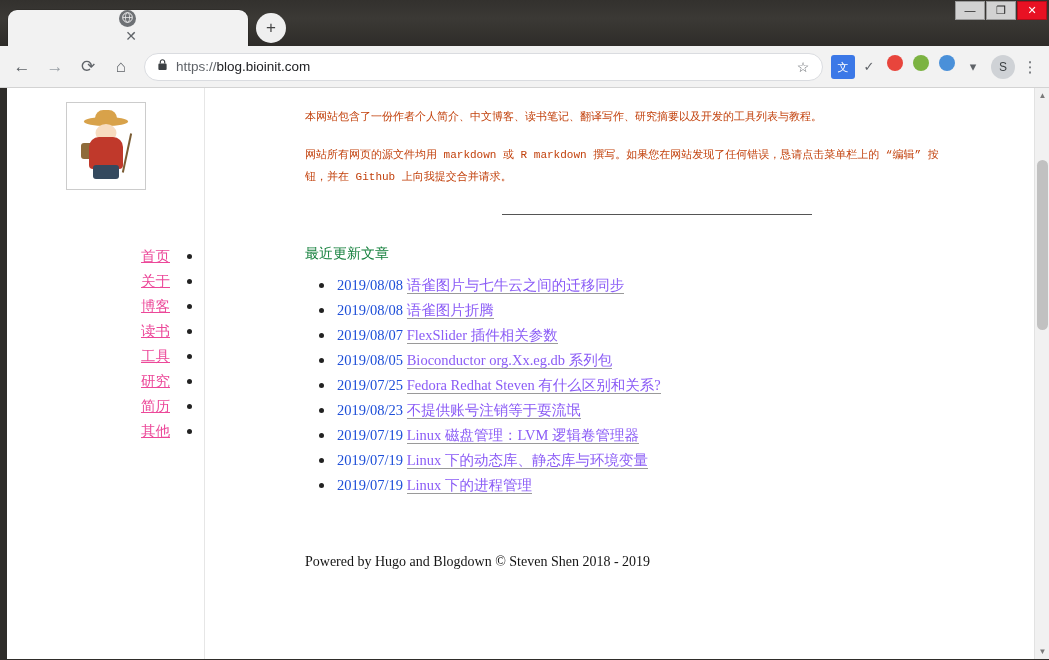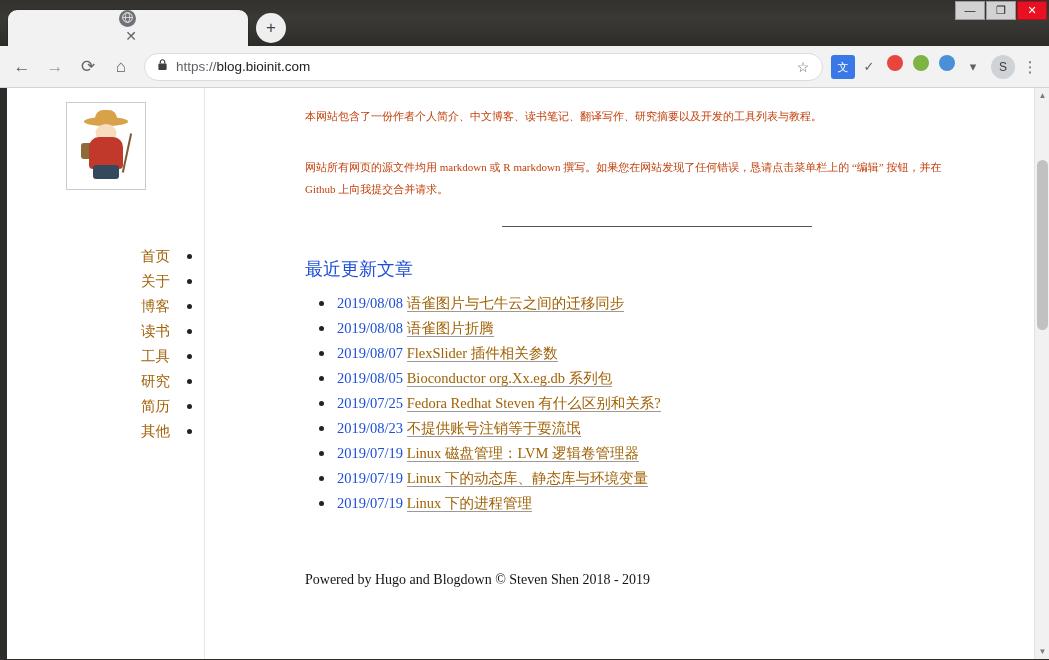--- a/index.html
+++ b/index.html
@@ -295,22 +295,23 @@
   }
   .nav-item {
     display: flex;
     align-items: center;
     justify-content: flex-end;
     padding: 2px 0;
     height: 25px;
   }
   .nav-label {
     font-size: 14.5px;
-    color: #a16207;
+    color: #ec4899;
     text-align: left;
+    text-decoration: underline;
   }
   .nav-bullet {
     width: 5px; height: 5px;
     border-radius: 50%;
     background: #222;
     margin-left: 17px;
     margin-right: 12px;
     flex: 0 0 auto;
   }
 
@@ -320,30 +321,30 @@
     padding: 18px 40px 0 100px;
     position: relative;
   }
   .para {
     font-size: 11px;
     line-height: 1.95;
     color: #c2410c;
     margin: 0 0 12px 0;
     max-width: 650px;
   }
-  .para.second { margin-top: 30px; }
+  .para.second { margin-top: 18px; font-family: Liberation Mono, monospace; }
   .hr {
     width: 310px;
     height: 0;
     border-top: 1px solid #555;
     margin: 26px auto 30px;
   }
   .section-title {
-    font-size: 18px;
-    color: #1d4ed8;
+    font-size: 14px;
+    color: #15803d;
     margin: 0 0 10px 0;
   }
   ul.posts {
     list-style: none;
     margin: 0;
     padding: 0 0 0 14px;
   }
   ul.posts li {
     position: relative;
     font-size: 14.5px;
@@ -354,21 +355,21 @@
   ul.posts li::before {
     content: "";
     position: absolute;
     left: 0; top: 10px;
     width: 5px; height: 5px;
     background: #222;
     border-radius: 50%;
   }
   ul.posts .date { color: #1d4ed8; }
   ul.posts .plink {
-    color: #a16207;
+    color: #8b5cf6;
     text-decoration: none;
     border-bottom: 1px solid #9a9a9a;
   }
 
   #footer {
     margin-top: 56px;
     text-align: left;
   }
   #footer .credit {
     font-size: 14px;

